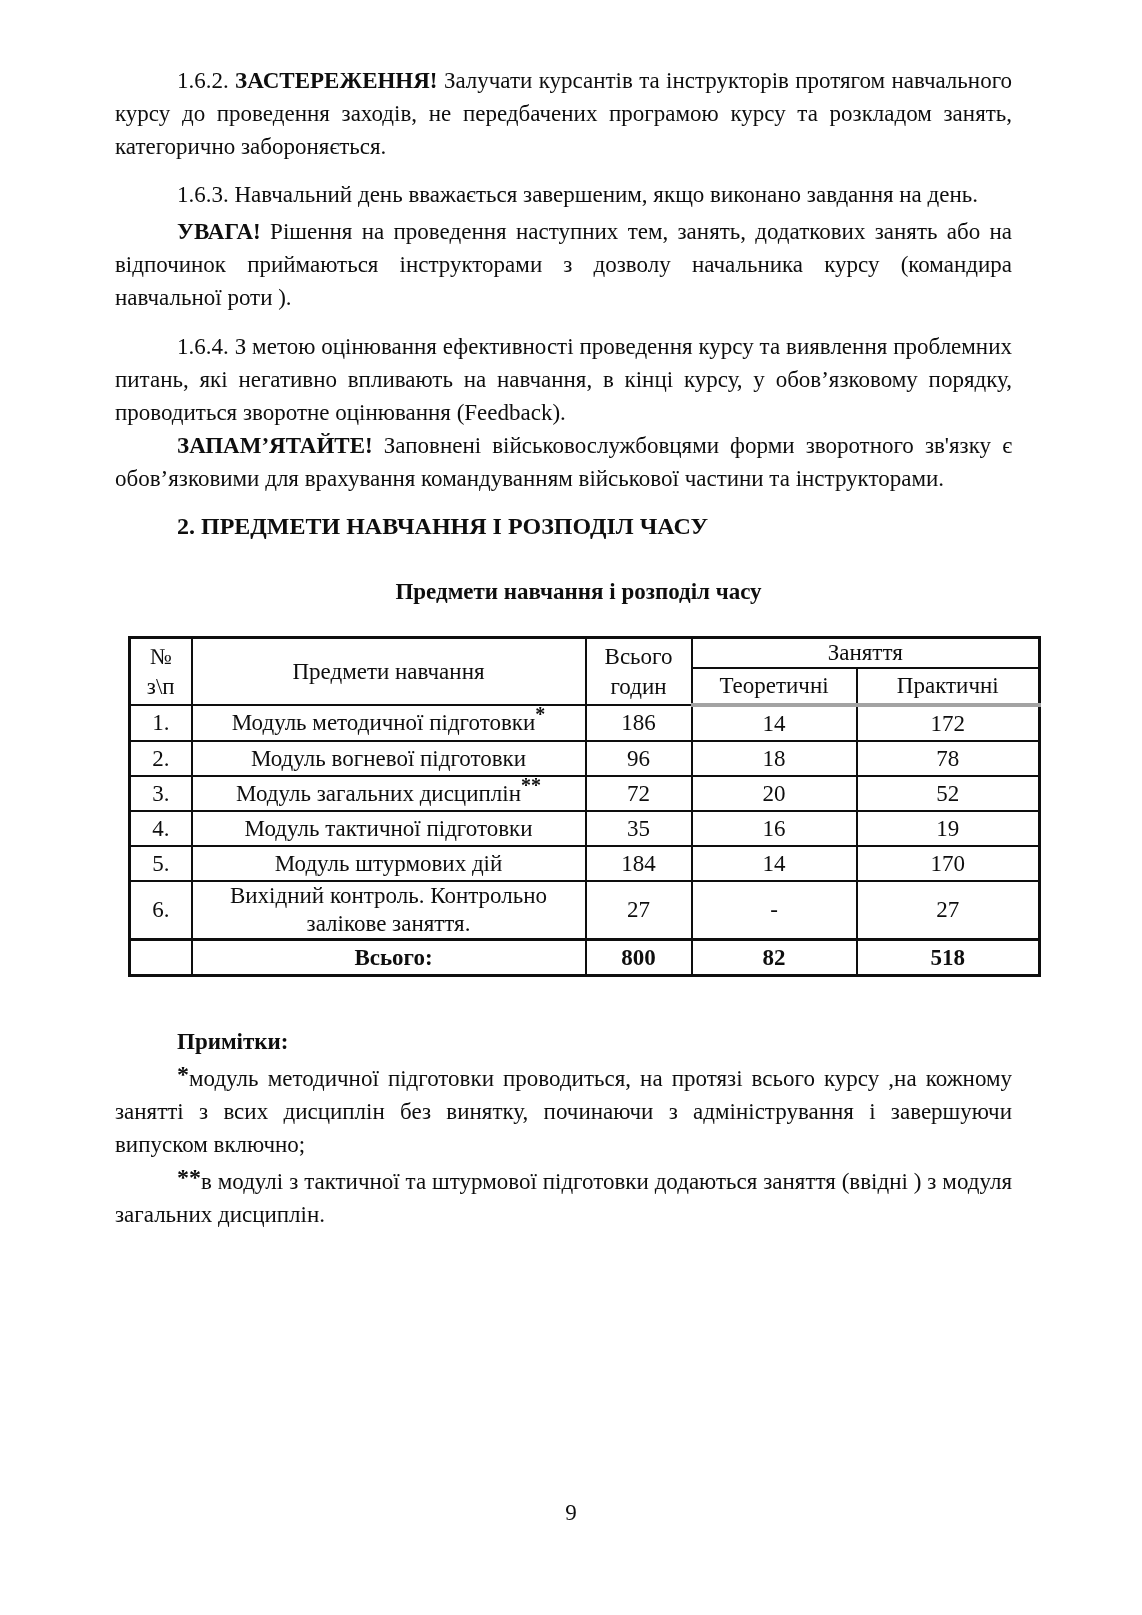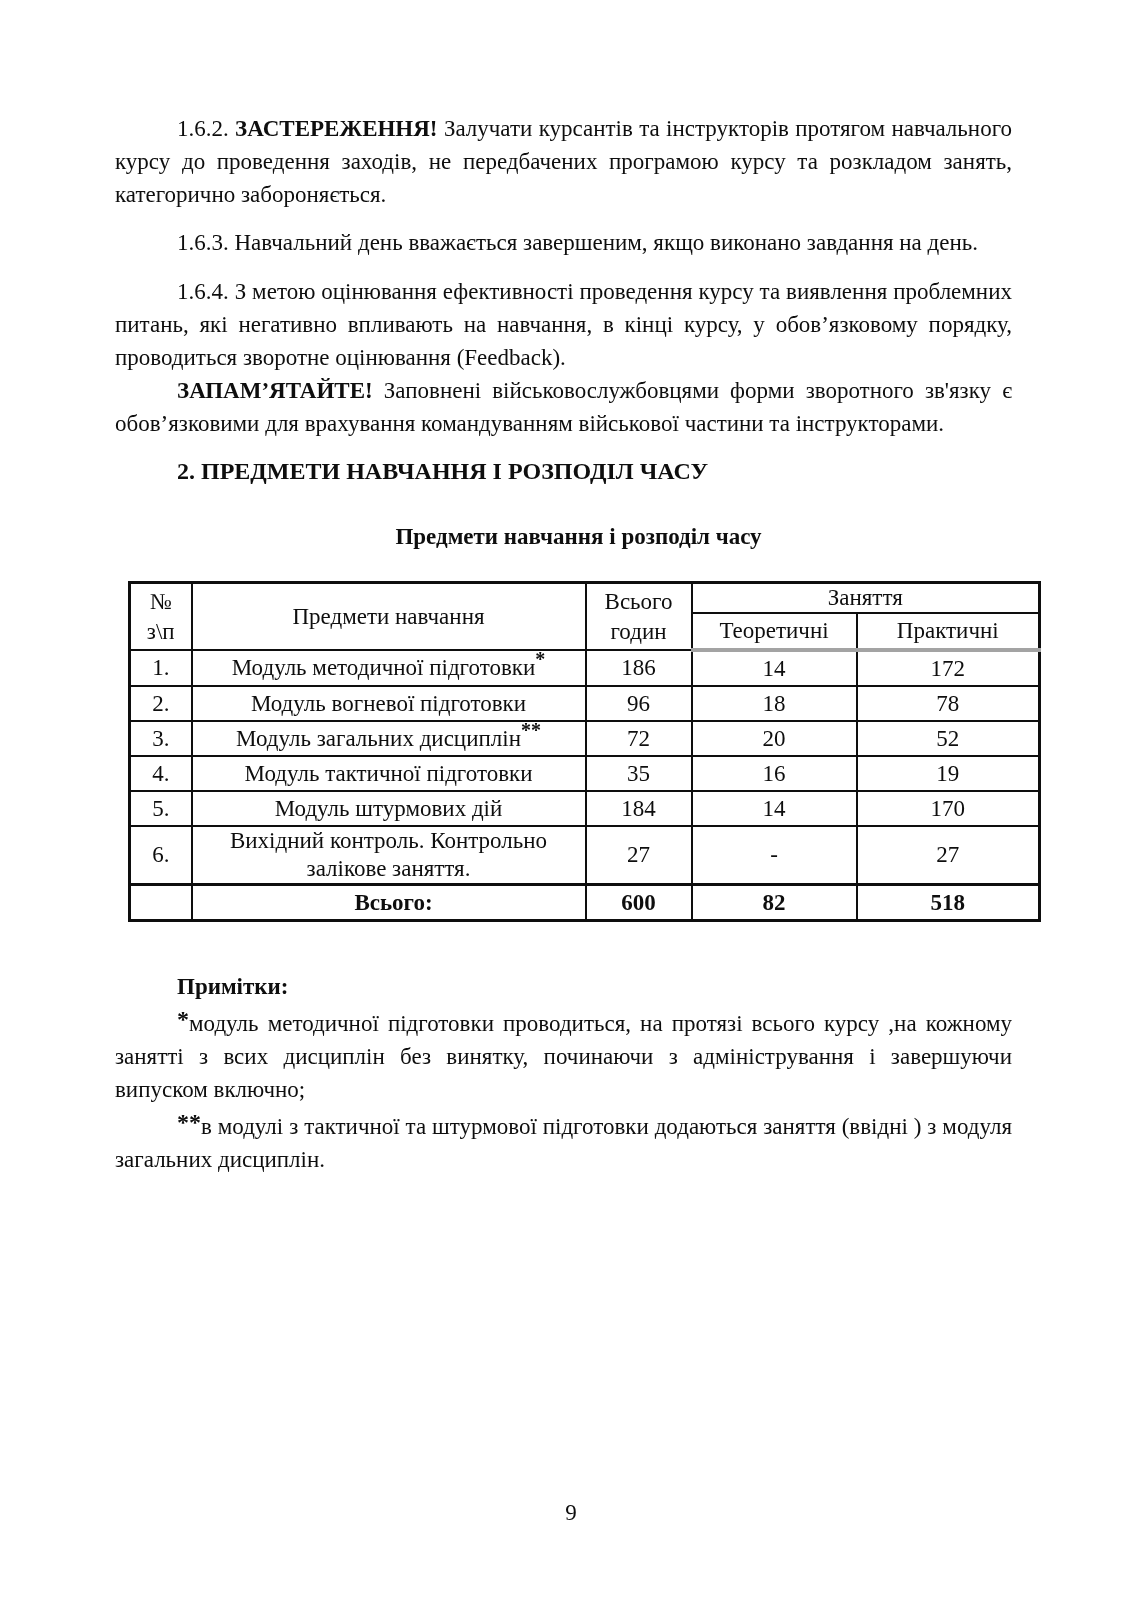--- a/index.html
+++ b/index.html
@@ -3,21 +3,21 @@
 <meta charset="utf-8">
 <style>
   html,body{margin:0;padding:0;background:#e8e8e8;}
   .page{
     position:relative;
     width:1142px;height:1615px;
     background:#ffffff;
     color:#0e0e0e;
     font-family:"Liberation Serif","DejaVu Serif",serif;
     box-sizing:border-box;
-    padding:112px 130px 0 115px;
+    padding:64px 130px 0 115px;
     margin:0 auto;
     overflow:hidden;
   }
   .body-par{
     margin:0;
     font-size:23px;
     line-height:33px;
     text-align:justify;
     text-indent:62px;
   }
@@ -118,20 +118,22 @@
 <body>
 
 <div class="page">
 
   <p class="body-par"><span>1.6.2.</span>
     <span class="lead-bold">ЗАСТЕРЕЖЕННЯ!</span>
     <span>Залучати курсантів та інструкторів протягом навчального курсу до проведення заходів, не передбачених програмою курсу та розкладом занять, категорично забороняється.</span></p>
 
   <p class="body-par mt-15"><span>1.6.3. Навчальний день вважається завершеним, якщо виконано завдання на день.</span></p>
 
+  <p class="body-par mt-4"><span class="lead-bold">УВАГА!</span>
+    <span>Рішення на проведення наступних тем, занять, додаткових занять або на відпочинок приймаються інструкторами з дозволу начальника курсу (командира навчальної роти ).</span></p>
 
   <p class="body-par mt-16"><span>1.6.4. З метою оцінювання ефективності проведення курсу та виявлення проблемних питань, які негативно впливають на навчання, в кінці курсу, у обов’язковому порядку, проводиться зворотне оцінювання (Feedback).</span></p>
 
   <p class="body-par"><span class="lead-bold">ЗАПАМ’ЯТАЙТЕ!</span>
     <span>Заповнені військовослужбовцями форми зворотного зв'язку є обов’язковими для врахування командуванням військової частини та інструкторами.</span></p>
 
   <h2 class="section-heading">2. ПРЕДМЕТИ НАВЧАННЯ І РОЗПОДІЛ ЧАСУ</h2>
 
   <p class="table-title">Предмети навчання і розподіл часу</p>
 
@@ -194,21 +196,21 @@
       <tr>
         <td>6.</td>
         <td class="subject-wrap"><span>Вихідний контроль. Контрольно залікове заняття.</span></td>
         <td>27</td>
         <td>-</td>
         <td>27</td>
       </tr>
       <tr class="total-row">
         <td></td>
         <td class="total-label">Всього:</td>
-        <td>600</td>
+        <td>800</td>
         <td>82</td>
         <td>518</td>
       </tr>
     </tbody>
   </table>
 
   <p class="notes-heading">Примітки:</p>
 
   <p class="note-par"><span class="note-mark">*</span><span>модуль методичної підготовки проводиться, на протязі всього курсу ,на кожному занятті з всих дисциплін без винятку, починаючи з адміністрування і завершуючи випуском включно;</span></p>
 

